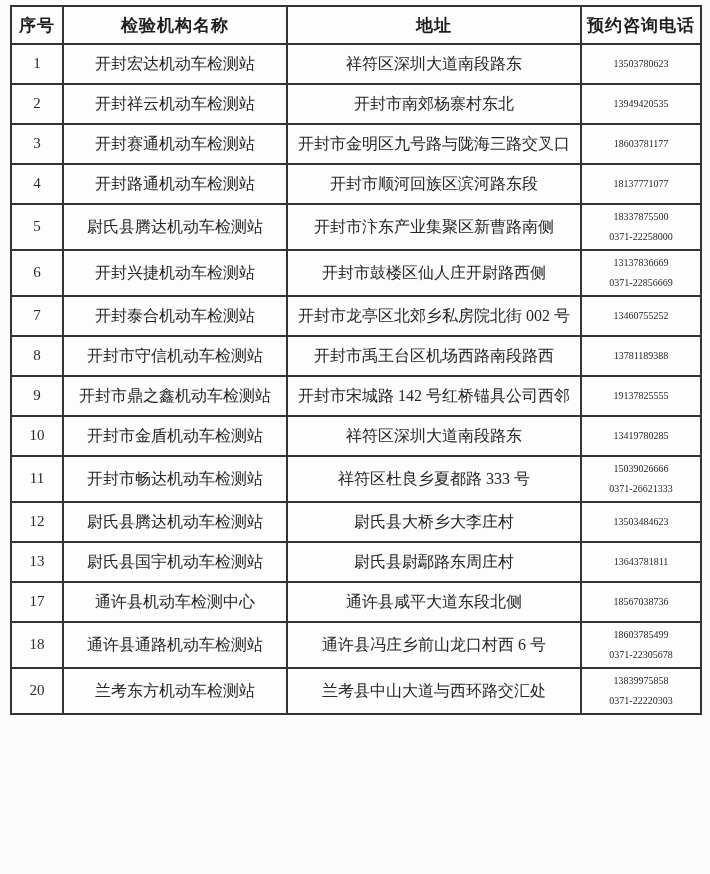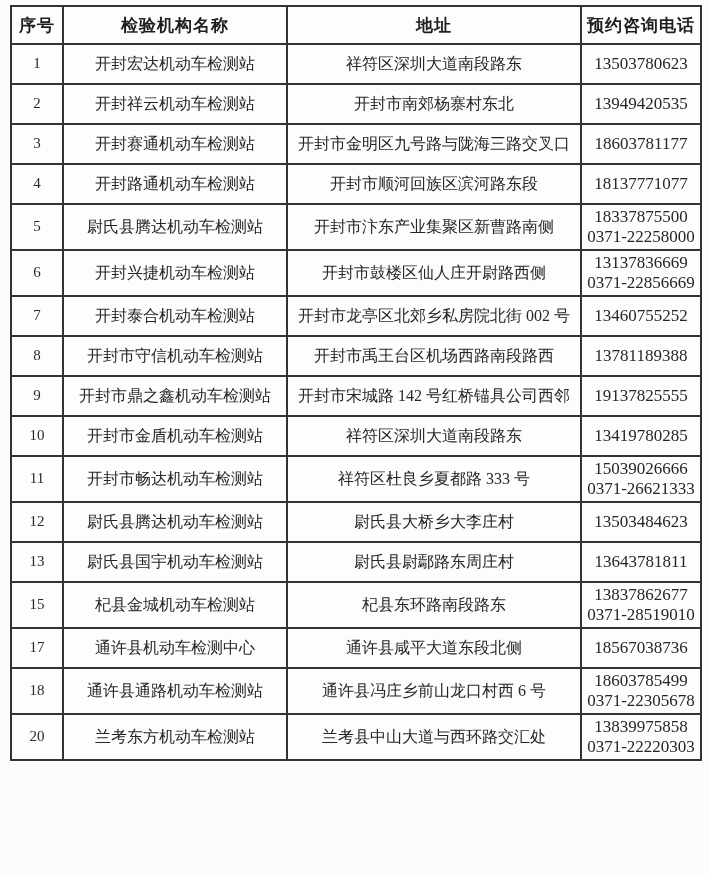--- a/index.html
+++ b/index.html
@@ -40,21 +40,21 @@
   td {
     font-size: 16px;
     height: 34px;
     line-height: 1.3;
   }
   td.no-cell {
     font-size: 15px;
     color: #2a2a2a;
   }
   td.phone-cell {
-    font-size: 17px;
+    font-size: 10px;
     padding: 2px 2px;
   }
   .phone-line {
     line-height: 20px;
     white-space: nowrap;
   }
 </style>
 </head>
 <body>
 
@@ -176,29 +176,20 @@
         </tr>
         <tr>
           <td class="no-cell">13</td>
           <td class="name-cell">尉氏县国宇机动车检测站</td>
           <td class="address-cell">尉氏县尉鄢路东周庄村</td>
           <td class="phone-cell">
             <div class="phone-line">13643781811</div>
           </td>
         </tr>
         <tr>
-          <td class="no-cell">15</td>
-          <td class="name-cell">杞县金城机动车检测站</td>
-          <td class="address-cell">杞县东环路南段路东</td>
-          <td class="phone-cell">
-            <div class="phone-line">13837862677</div>
-            <div class="phone-line">0371-28519010</div>
-          </td>
-        </tr>
-        <tr>
           <td class="no-cell">17</td>
           <td class="name-cell">通许县机动车检测中心</td>
           <td class="address-cell">通许县咸平大道东段北侧</td>
           <td class="phone-cell">
             <div class="phone-line">18567038736</div>
           </td>
         </tr>
         <tr>
           <td class="no-cell">18</td>
           <td class="name-cell">通许县通路机动车检测站</td>

